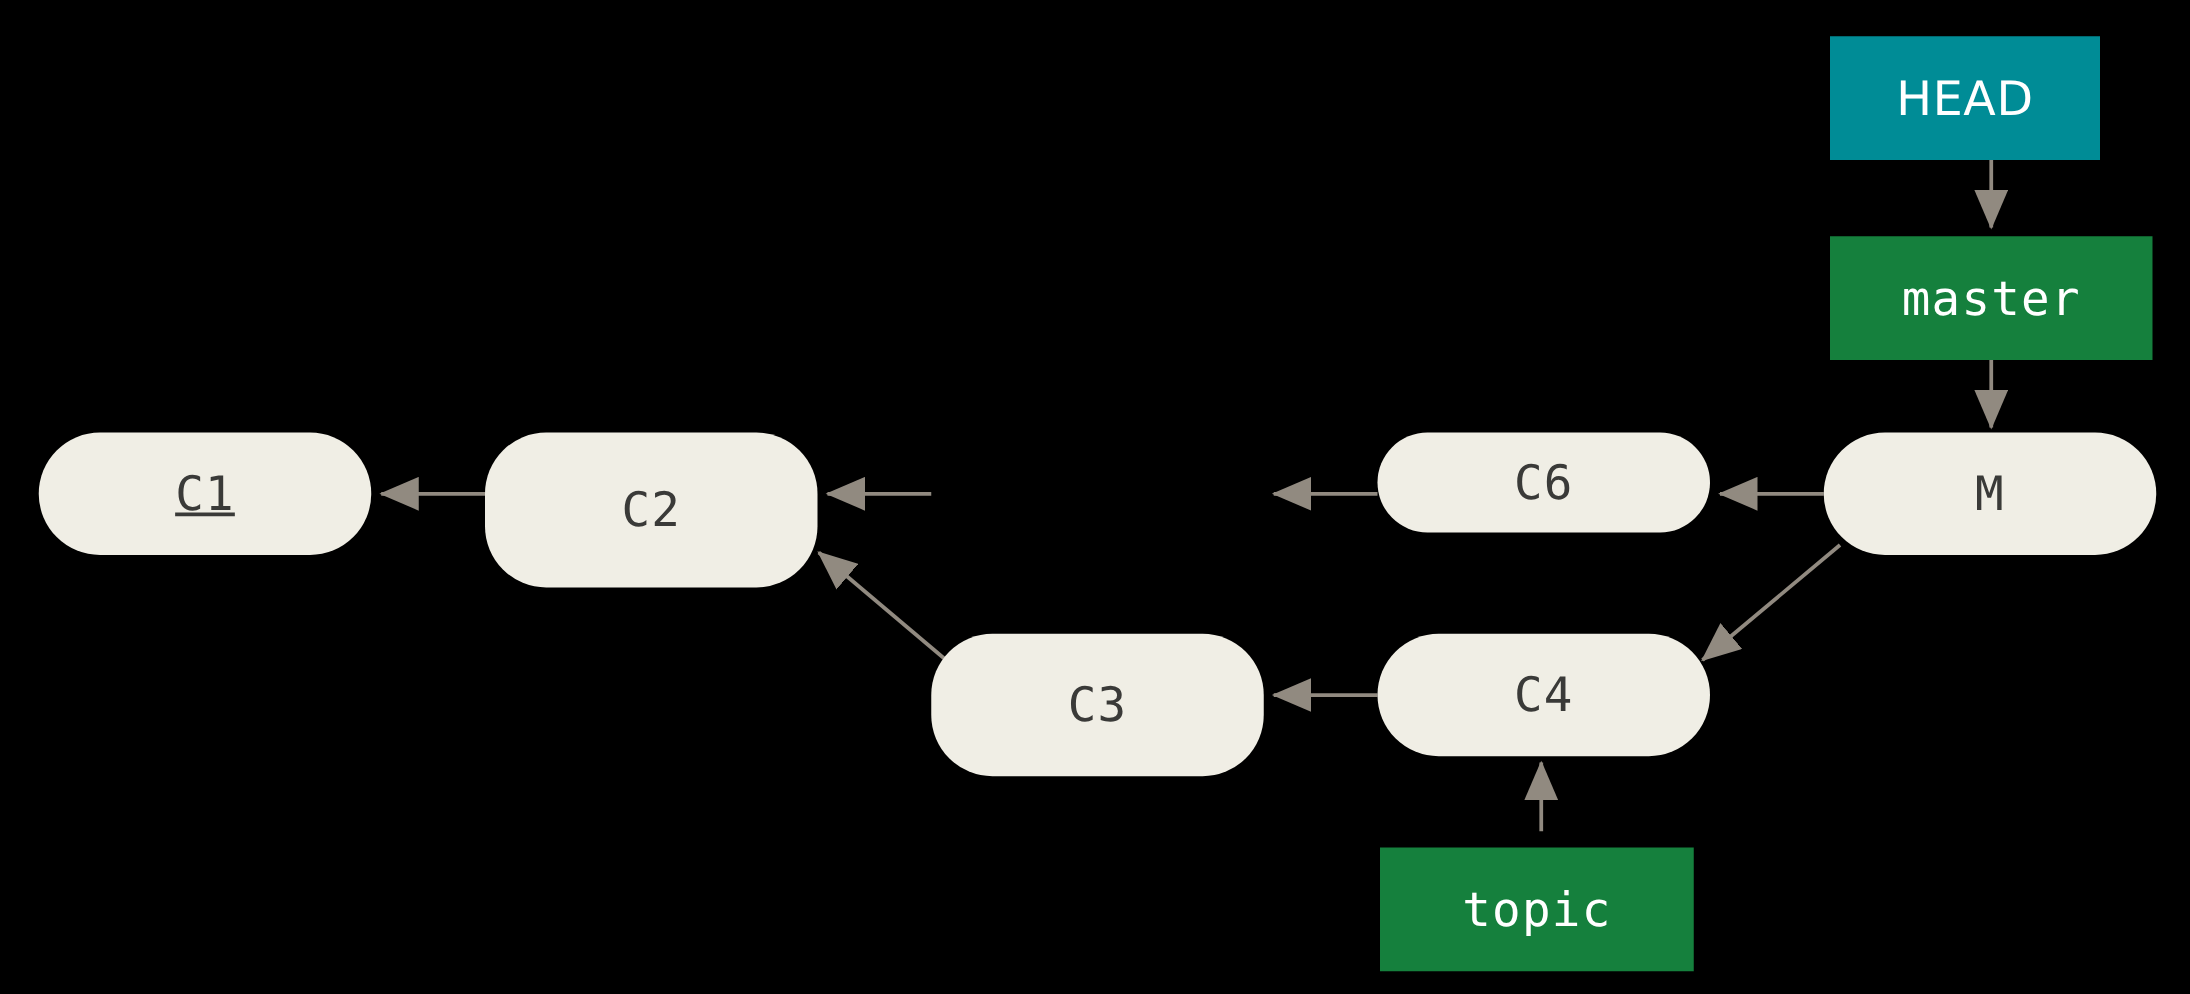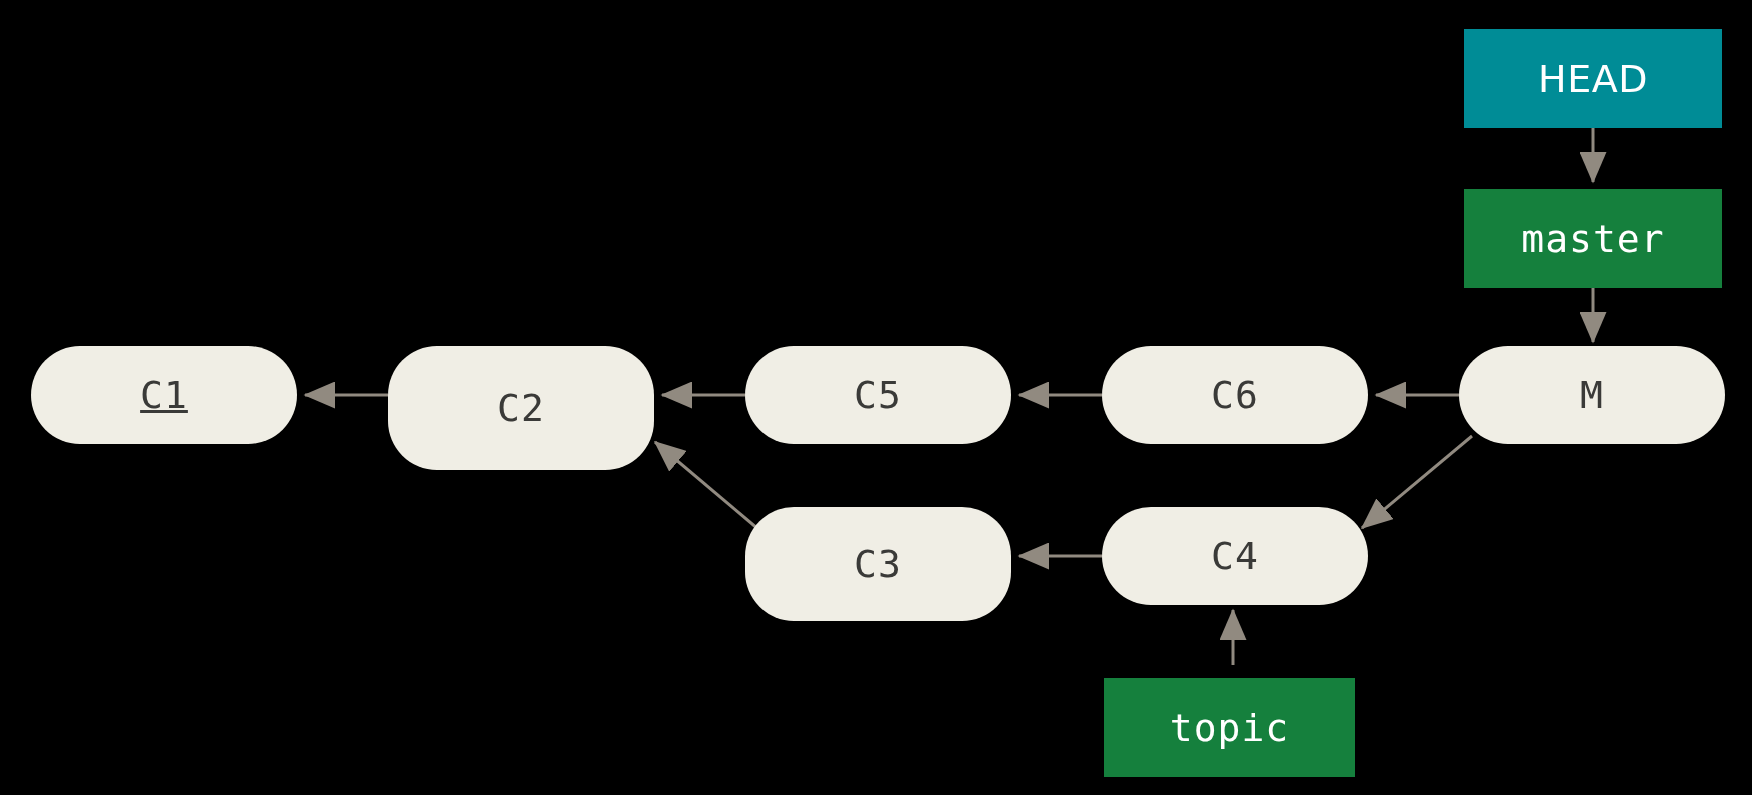--- a/index.html
+++ b/index.html
@@ -82,37 +82,34 @@
         <line x1="1233" y1="665" x2="1233" y2="610" stroke="#918A80" stroke-width="3" marker-end="url(#ah)"></line>
       </g>
   </svg>
 
   <div class="commit" style="left:31px;top:346px;width:266px;height:98px;text-decoration:underline;">
     <span>C1</span>
   </div>
   <div class="commit" style="left:388px;top:346px;width:266px;height:124px;">
     <span>C2</span>
   </div>
-  <div class="commit" style="left:745px;top:346px;width:266px;height:98px;">
-    <span>C5</span>
-  </div>
-  <div class="commit" style="left:1102px;top:346px;width:266px;height:98px;">
+  <div class="commit" style="left:1102px;top:346px;width:266px;height:80px;">
     <span>C6</span>
   </div>
   <div class="commit" style="left:1459px;top:346px;width:266px;height:98px;">
     <span>M</span>
   </div>
   <div class="commit" style="left:745px;top:507px;width:266px;height:114px;">
     <span>C3</span>
   </div>
   <div class="commit" style="left:1102px;top:507px;width:266px;height:98px;text-align:center;">
     <span>C4</span>
   </div>
 
-  <div class="ref ref-head" style="left:1464px;top:29px;width:258px;height:99px;">
+  <div class="ref ref-head" style="left:1464px;top:29px;width:216px;height:99px;">
     <span>HEAD</span>
   </div>
   <div class="ref ref-branch" style="left:1464px;top:189px;width:258px;height:99px;">
     <span>master</span>
   </div>
   <div class="ref ref-branch" style="left:1104px;top:678px;width:251px;height:99px;">
     <span>topic</span>
   </div>
 
 </div>

